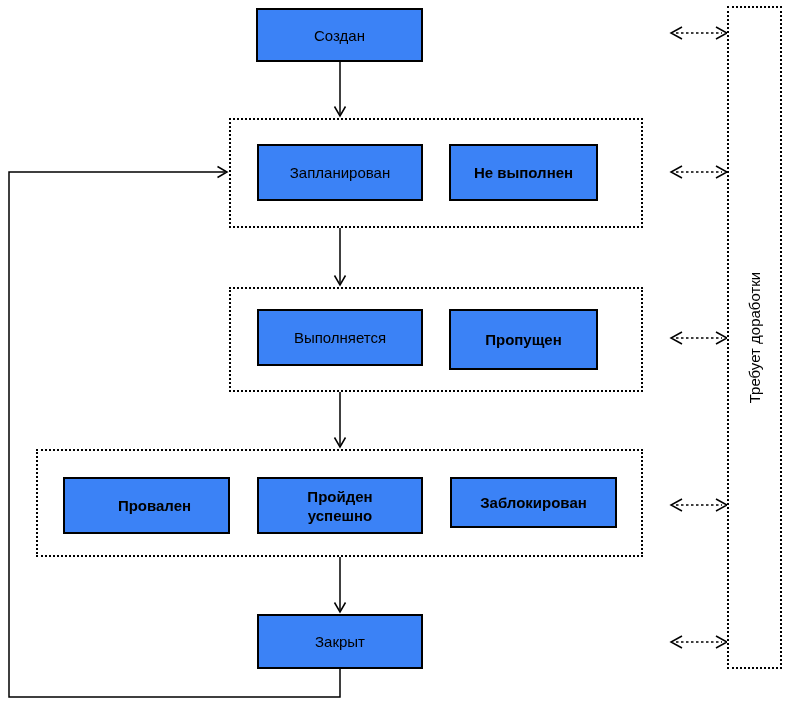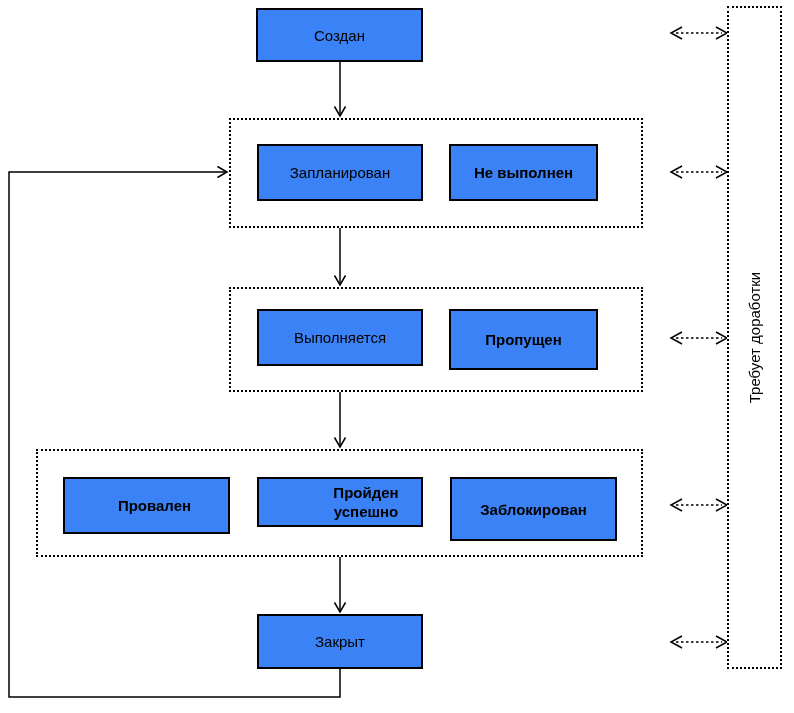--- a/index.html
+++ b/index.html
@@ -136,24 +136,24 @@
     <span>Выполняется</span>
   </div>
   <div class="node bold" style="left:449px; top:309px; width:149px; height:61px;">
     <span>Пропущен</span>
   </div>
 
   <div class="group" style="left:36px; top:449px; width:607px; height:108px;"></div>
   <div class="node bold" style="left:63px; top:477px; width:167px; height:57px;padding-left:16px;">
     <span>Провален</span>
   </div>
-  <div class="node bold" style="left:257px; top:477px; width:166px; height:50px;justify-content:flex-end;">
+  <div class="node bold" style="left:257px; top:477px; width:166px; height:57px;">
     <span class="wrap">Пройден успешно</span>
   </div>
-  <div class="node bold" style="left:450px; top:477px; width:167px; height:64px;">
+  <div class="node bold" style="left:450px; top:477px; width:167px; height:51px;">
     <span>Заблокирован</span>
   </div>
 
   <div class="node" style="left:257px; top:614px; width:166px; height:55px;">
     <span>Закрыт</span>
   </div>
 
   <div class="rework-box" style="left:727px; top:6px; width:55px; height:663px;">
     <span class="vtext">Требует доработки</span>
   </div>

